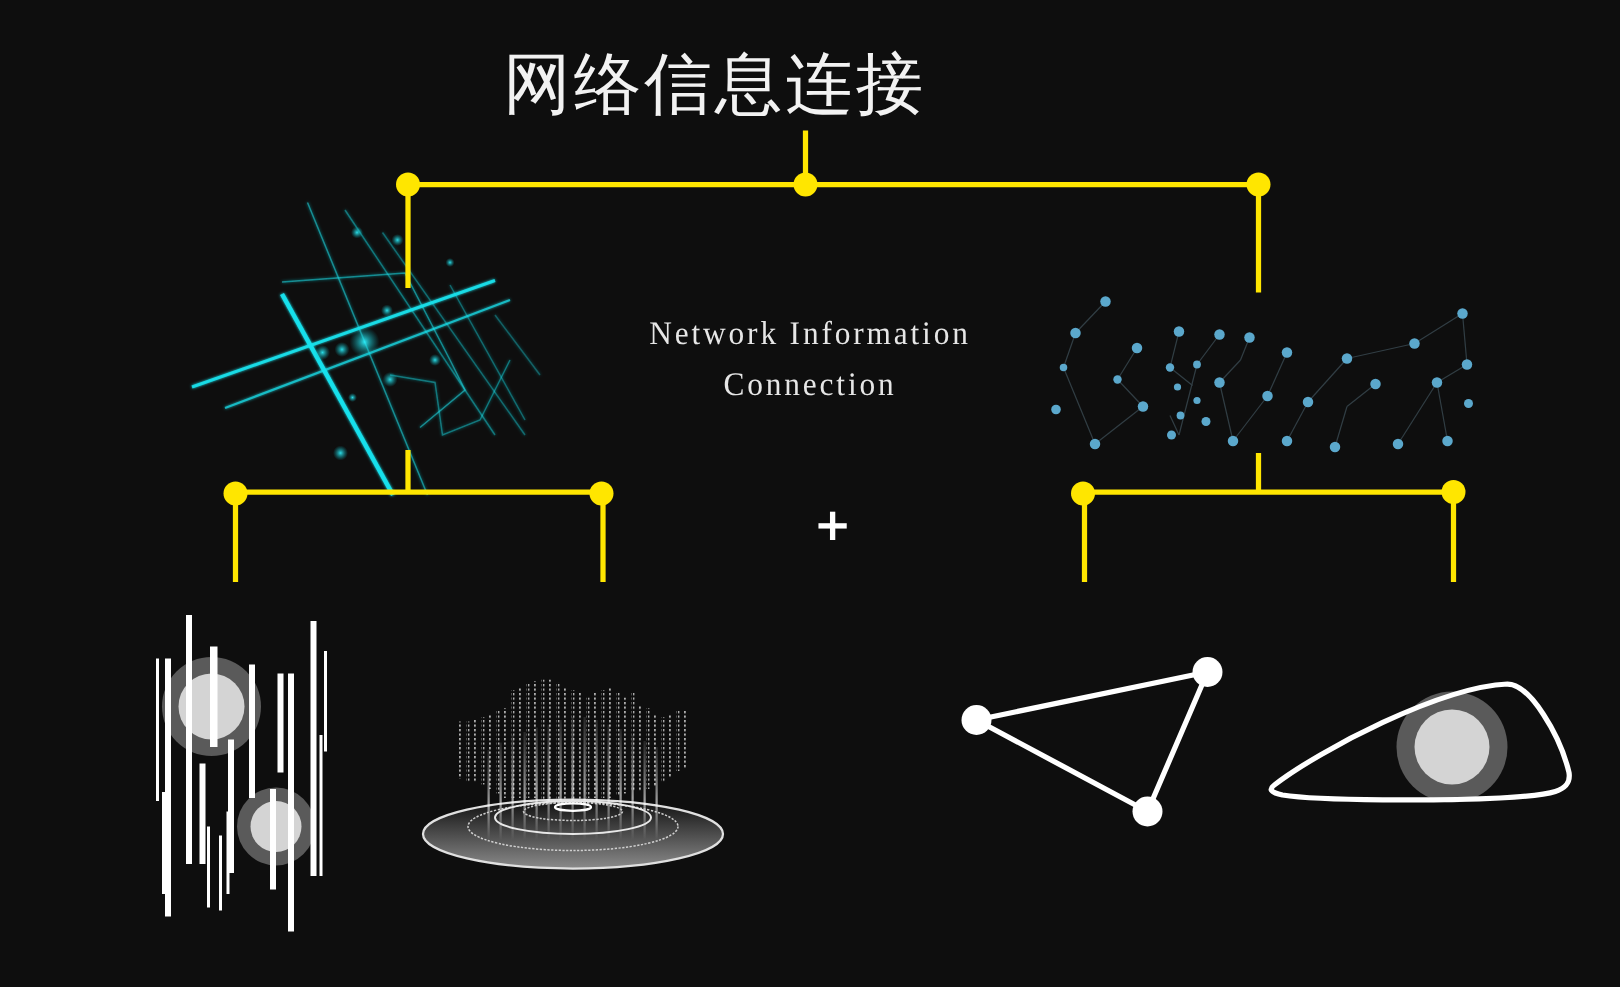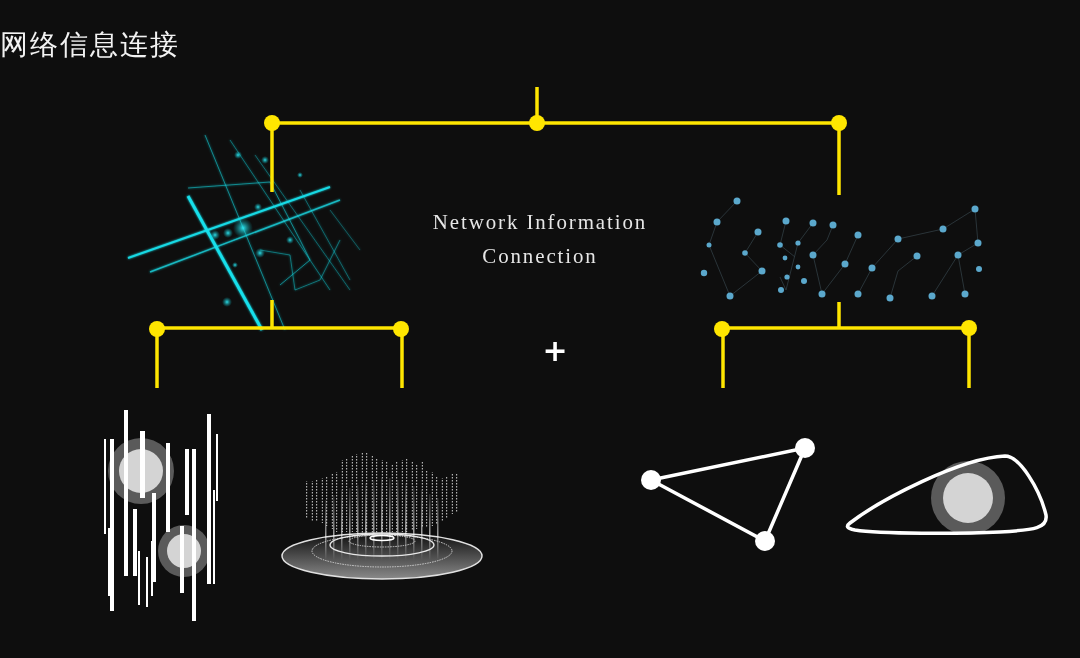--- a/index.html
+++ b/index.html
@@ -1,17 +1,17 @@
 <!DOCTYPE html>
 <html><head>
 <meta charset="utf-8">
 <style>
   html,body{margin:0;padding:0;background:#0e0e0e;}
   body{width:1080px;height:658px;position:relative;overflow:hidden;font-family:"DejaVu Sans",sans-serif;}
-  .title{position:absolute;left:0;width:953px;top:26px;color:#f2f2f2;font-size:28px;letter-spacing:2px;font-family:"DejaVu Sans",sans-serif;}
+  .title{position:absolute;left:0;width:953px;top:26px;text-align:center;color:#f2f2f2;font-size:45px;letter-spacing:2px;font-family:"DejaVu Sans",sans-serif;}
   .subtitle{position:absolute;left:380px;width:320px;top:205px;text-align:center;color:#e6e6e6;font-family:"Liberation Serif",serif;font-size:22px;line-height:34px;letter-spacing:2px;transform:scaleX(0.95);}
   .plus{position:absolute;left:540px;top:336px;width:30px;text-align:center;color:#fff;font-size:30px;line-height:30px;font-weight:bold;font-family:"DejaVu Sans",sans-serif;}
   svg.layer{position:absolute;left:0;top:0;}
 </style>
 </head>
 <body>
 
 <div class="title">网络信息连接</div>
 
 <div class="subtitle">

